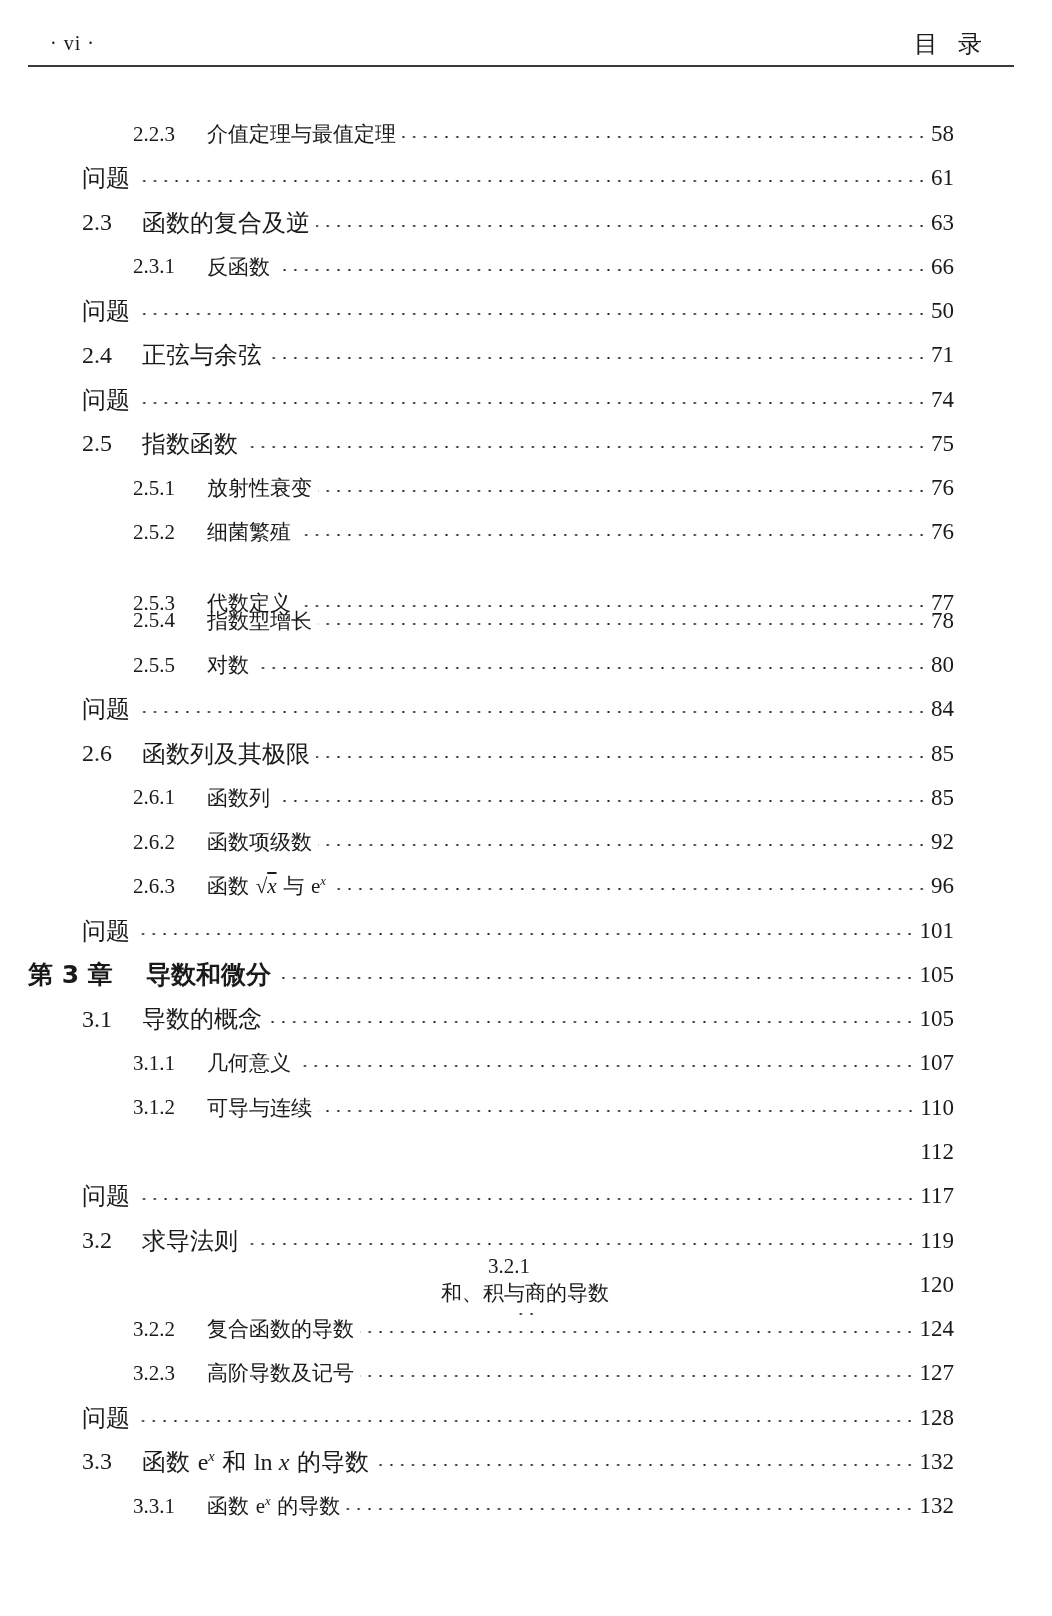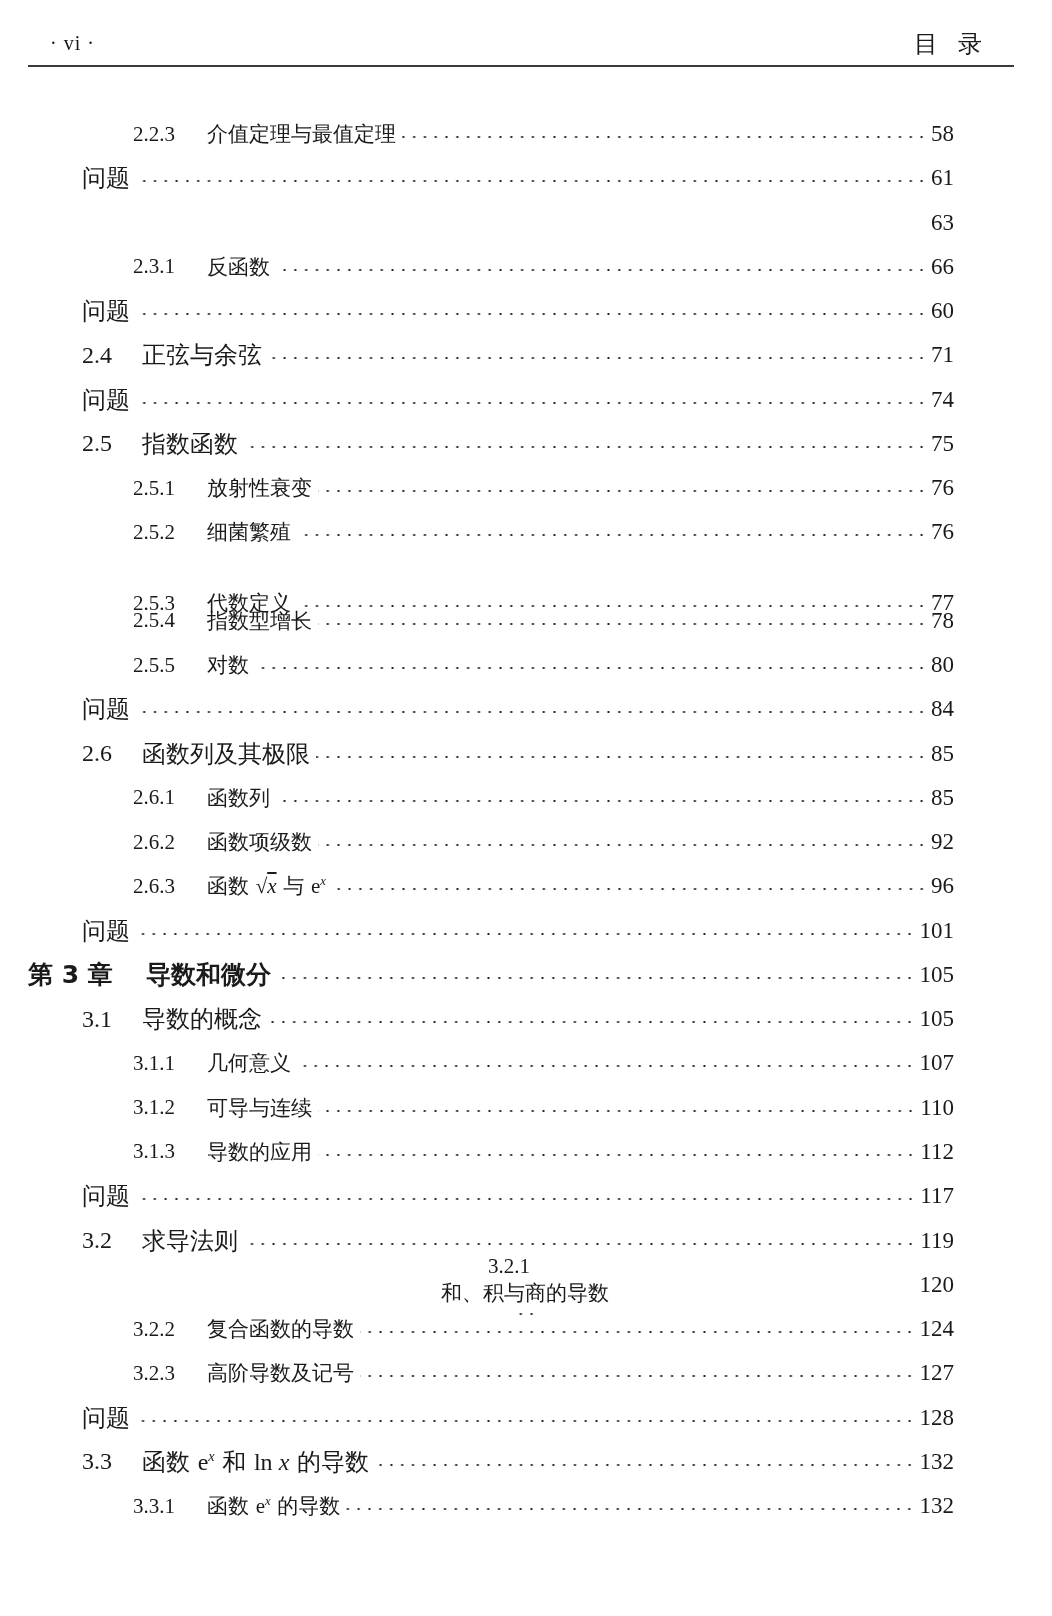--- a/index.html
+++ b/index.html
@@ -146,36 +146,41 @@
       <span class="pg">58</span>
     </div>
     <div class="toc-row lvl-problems" style="top: 44.26px;">
       <div class="entry" style="padding-right: 0px; margin-right: 95px;">
         <span class="title">问题</span>
         <span class="leader"></span>
       </div>
       <span class="pg">61</span>
     </div>
     <div class="toc-row lvl-section" style="top: 88.52px;">
+      <div class="entry" style="padding-right: 0px; margin-right: 95px;">
+        <span class="num">2.3</span>
+        <span class="title">函数的复合及逆</span>
+        <span class="leader"></span>
+      </div>
       <span class="pg">63</span>
     </div>
     <div class="toc-row lvl-subsection" style="top: 132.78px;">
       <div class="entry" style="padding-right: 0px; margin-right: 95px;">
         <span class="num">2.3.1</span>
         <span class="title">反函数</span>
         <span class="leader"></span>
       </div>
       <span class="pg">66</span>
     </div>
     <div class="toc-row lvl-problems" style="top: 177.04px;">
       <div class="entry" style="padding-right: 0px; margin-right: 95px;">
         <span class="title">问题</span>
         <span class="leader"></span>
       </div>
-      <span class="pg">60</span>
+      <span class="pg">50</span>
     </div>
     <div class="toc-row lvl-section" style="top: 221.3px;">
       <div class="entry" style="padding-right: 0px; margin-right: 95px;">
         <span class="num">2.4</span>
         <span class="title">正弦与余弦</span>
         <span class="leader"></span>
       </div>
       <span class="pg">71</span>
     </div>
     <div class="toc-row lvl-problems" style="top: 265.56px;">
@@ -305,25 +310,20 @@
     </div>
     <div class="toc-row lvl-subsection" style="top: 973.72px;">
       <div class="entry" style="padding-right: 0px; margin-right: 106px;">
         <span class="num">3.1.2</span>
         <span class="title">可导与连续</span>
         <span class="leader"></span>
       </div>
       <span class="pg">110</span>
     </div>
     <div class="toc-row lvl-subsection" style="top: 1017.98px;">
-      <div class="entry" style="padding-right: 0px; margin-right: 106px;">
-        <span class="num">3.1.3</span>
-        <span class="title">导数的应用</span>
-        <span class="leader"></span>
-      </div>
       <span class="pg">112</span>
     </div>
     <div class="toc-row lvl-problems" style="top: 1062.24px;">
       <div class="entry" style="padding-right: 0px; margin-right: 106px;">
         <span class="title">问题</span>
         <span class="leader"></span>
       </div>
       <span class="pg">117</span>
     </div>
     <div class="toc-row lvl-section" style="top: 1106.5px;">

